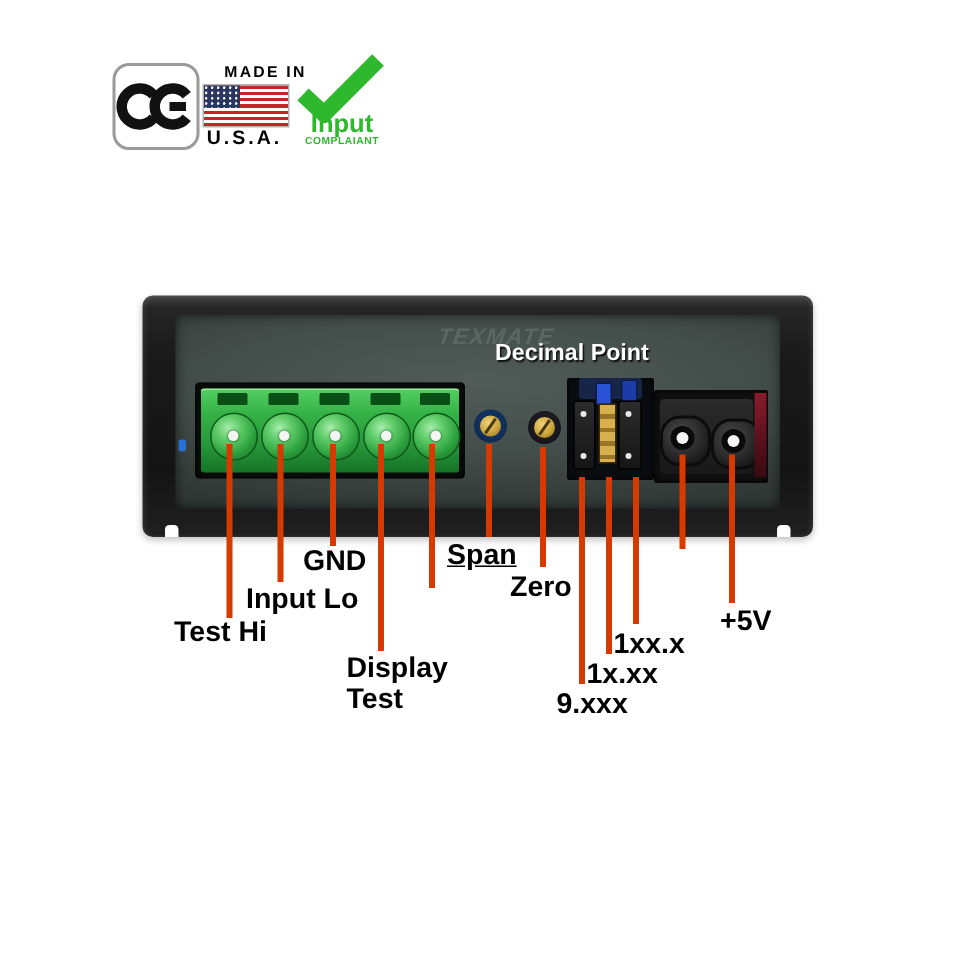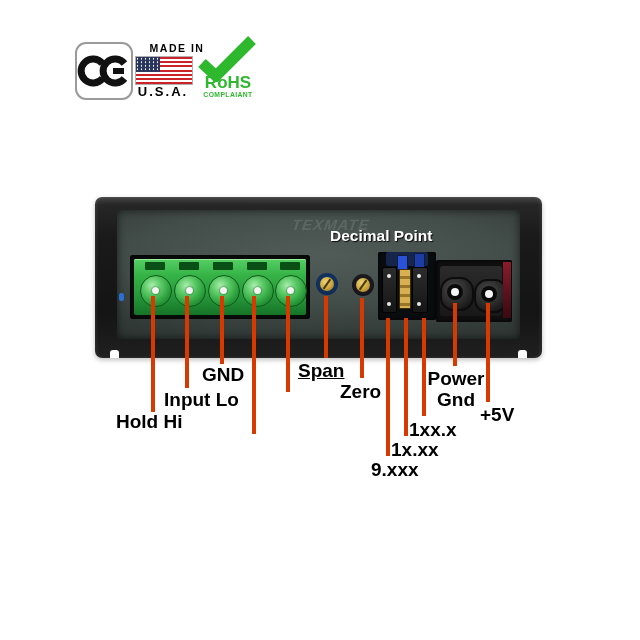--- a/index.html
+++ b/index.html
@@ -108,21 +108,21 @@
 
   <div class="abs madein">MADE IN</div>
   <div class="abs flag">
     <div class="abs flag-canton"></div>
   </div>
   <div class="abs usa">U.S.A.</div>
 
   <svg class="abs" style="left:196px;top:36px;" width="62" height="46" viewBox="0 0 62 46">
     <path d="M6 27 L20 40 L56 4" fill="none" stroke="#2eb82e" stroke-width="11"></path>
   </svg>
-  <div class="abs rohs-title" style="color:#2eb82e;">RoHS</div>
+  <div class="abs rohs-title" style="color:#2eb82e;">Input</div>
   <div class="abs rohs-sub" style="color:#2eb82e;">COMPLAIANT</div>
 
   <div class="abs device">
     <div class="abs panel"></div>
     <div class="abs notch" style="left:15px;"></div>
     <div class="abs notch" style="left:423px;"></div>
 
     <div class="abs emboss">TEXMATE</div>
 
     <div class="abs panel-title">
@@ -177,25 +177,25 @@
   <div class="abs lead" style="left:252px;top:296px;height:138px;"></div>
   <div class="abs lead" style="left:286px;top:296px;height:96px;"></div>
   <div class="abs lead" style="left:324px;top:296px;height:62px;"></div>
   <div class="abs lead" style="left:360px;top:298px;height:80px;"></div>
   <div class="abs lead" style="left:386px;top:318px;height:138px;"></div>
   <div class="abs lead" style="left:404px;top:318px;height:118px;"></div>
   <div class="abs lead" style="left:422px;top:318px;height:98px;"></div>
   <div class="abs lead" style="left:453px;top:303px;height:63px;"></div>
   <div class="abs lead" style="left:486px;top:303px;height:99px;"></div>
 
-  <div class="abs lbl" style="left:116px;top:411px;">Hold Hi</div>
+  <div class="abs lbl" style="left:116px;top:411px;">Test Hi</div>
   <div class="abs lbl" style="left:164px;top:389px;">Input Lo</div>
   <div class="abs lbl" style="left:202px;top:364px;">GND</div>
+  <div class="abs lbl" style="left:231px;top:435px;">Display
+Test</div>
   <div class="abs lbl" style="left:298px;top:360px;text-decoration:underline;">Span</div>
   <div class="abs lbl" style="left:340px;top:381px;text-align:right;">Zero</div>
   <div class="abs lbl" style="left:371px;top:459px;">9.xxx</div>
   <div class="abs lbl" style="left:391px;top:439px;">1x.xx</div>
   <div class="abs lbl" style="left:409px;top:419px;">1xx.x</div>
-  <div class="abs lbl center" style="left:426px;top:368px;width:60px;">Power
-Gnd</div>
   <div class="abs lbl" style="left:480px;top:404px;">+5V</div>
 
 </div>
 
 </body></html>

